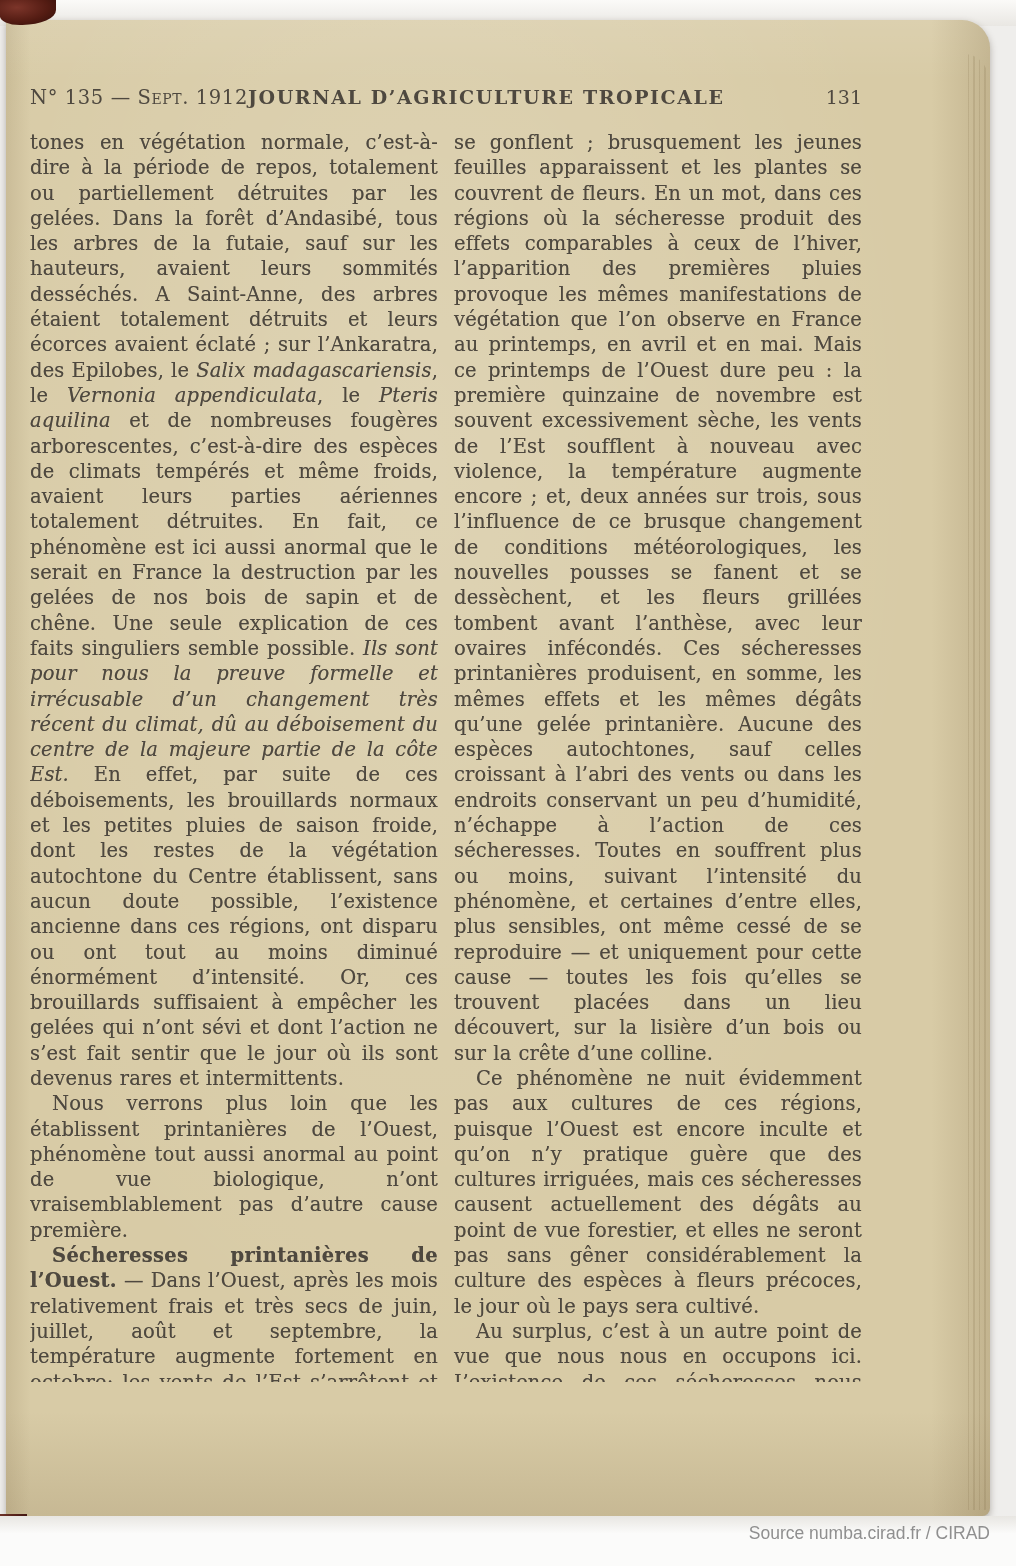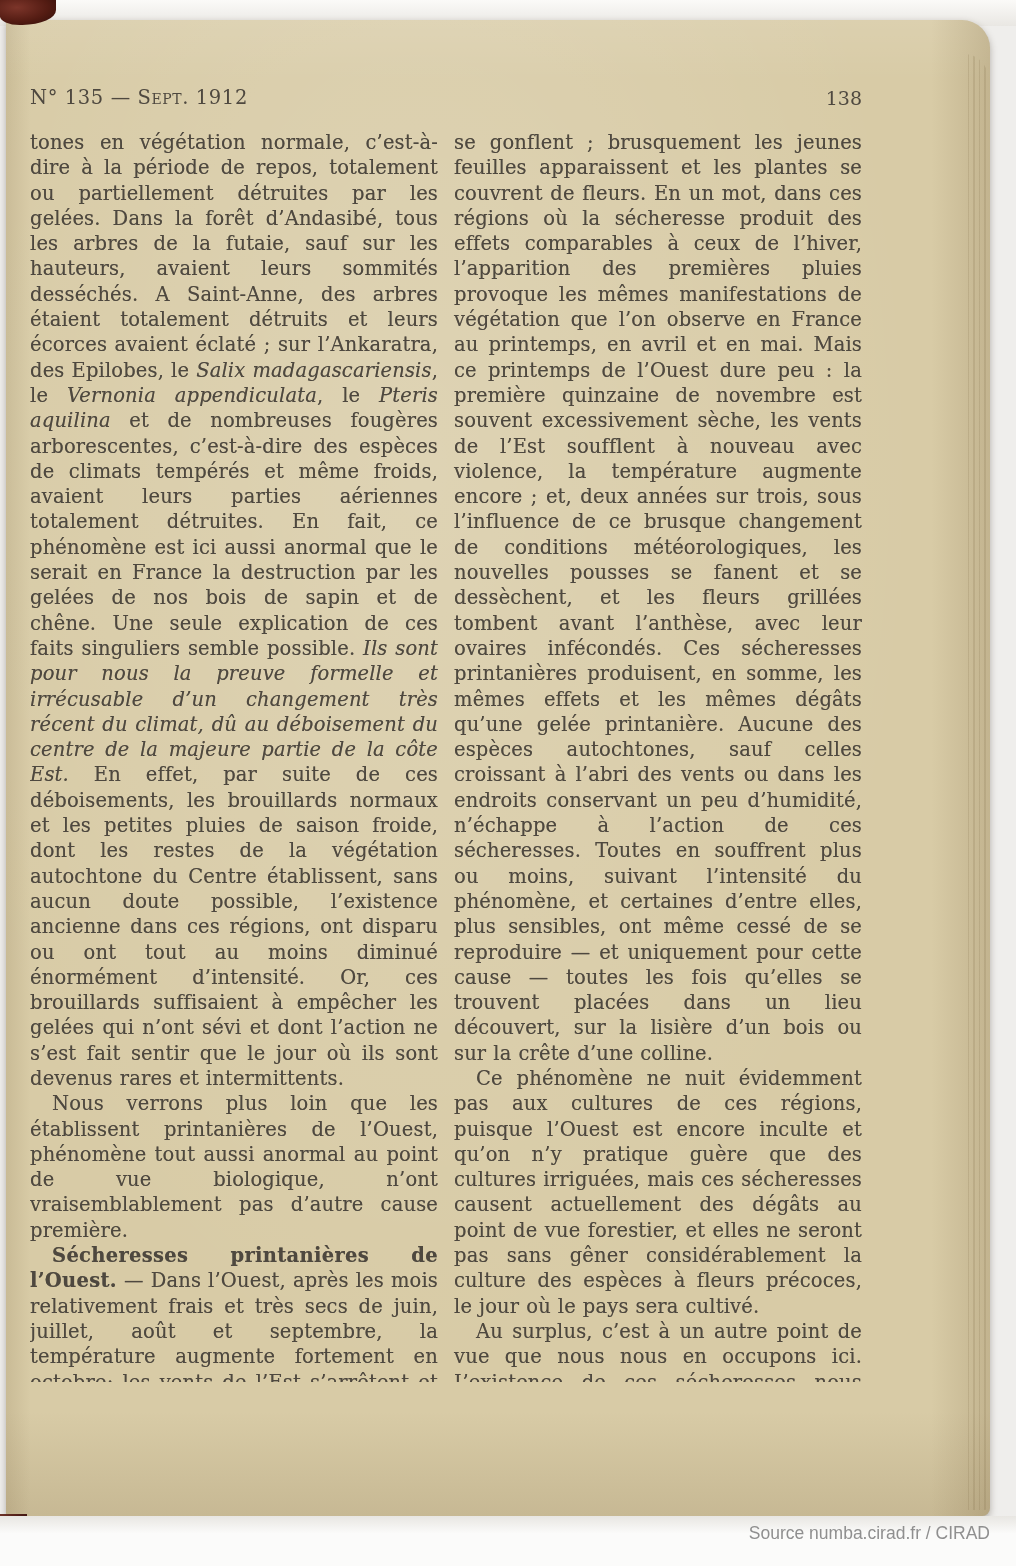--- a/index.html
+++ b/index.html
@@ -53,21 +53,21 @@
   }
   .source-text {
     position: absolute; right: 26px; bottom: 22px;
     font-family: "Liberation Sans", sans-serif;
     font-size: 17.5px;
     color: var(--footer-ink, #8f8f8f);
   }
   
   .page-header {
     position: absolute; left: 24px; top: 66px; width: 832px;
-    display: flex; align-items: center;
+    display: flex; align-items: flex-start;
     color: var(--ink, #4e483f);
   }
   .issue-label {
     flex: 1 1 0;
     font-variant: small-caps;
     font-size: 19.5px;
     letter-spacing: 0.6px;
     white-space: nowrap;
   }
   .journal-title {
@@ -107,21 +107,22 @@
 </head>
 <body>
 
 <div class="scan-top"></div>
 
 <div class="paper">
   <div class="page-edge-lines"></div>
 
   <div class="page-header">
     <span class="issue-label">N° 135 — Sept. 1912</span>
-    <span class="page-number">138</span>
+    <span class="journal-title">JOURNAL D’AGRICULTURE TROPICALE</span>
+    <span class="page-number">131</span>
   </div>
 
   <div class="columns">
     <div class="col" id="col-left">
         <p><span>tones en végétation normale, c’est-à-dire à la période de repos, totalement ou partiellement détruites par les gelées. Dans la forêt d’Andasibé, tous les arbres de la futaie, sauf sur les hauteurs, avaient leurs sommités desséchés. A Saint-Anne, des arbres étaient totalement détruits et leurs écorces avaient éclaté ; sur l’Ankaratra, des Epilobes, le </span><span class="italic">Salix madagascariensis</span><span>, le </span><span class="italic">Vernonia appendiculata</span><span>, le </span><span class="italic">Pteris aquilina</span><span> et de nombreuses fougères arborescentes, c’est-à-dire des espèces de climats tempérés et même froids, avaient leurs parties aériennes totalement détruites. En fait, ce phénomène est ici aussi anormal que le serait en France la destruction par les gelées de nos bois de sapin et de chêne. Une seule explication de ces faits singuliers semble possible. </span><span class="italic">Ils sont pour nous la preuve formelle et irrécusable d’un changement très récent du climat, dû au déboisement du centre de la majeure partie de la côte Est.</span><span> En effet, par suite de ces déboisements, les brouillards normaux et les petites pluies de saison froide, dont les restes de la végétation autochtone du Centre établissent, sans aucun doute possible, l’existence ancienne dans ces régions, ont disparu ou ont tout au moins diminué énormément d’intensité. Or, ces brouillards suffisaient à empêcher les gelées qui n’ont sévi et dont l’action ne s’est fait sentir que le jour où ils sont devenus rares et intermittents.</span></p>
         <p class="indent"><span>Nous verrons plus loin que les établissent printanières de l’Ouest, phénomène tout aussi anormal au point de vue biologique, n’ont vraisemblablement pas d’autre cause première.</span></p>
         <p class="indent"><span class="bold">Sécheresses printanières de l’Ouest.</span><span> — Dans l’Ouest, après les mois relativement frais et très secs de juin, juillet, août et septembre, la température augmente fortement en octobre; les vents de l’Est s’arrêtent et le régime des vents de l’Ouest s’établit peu à peu. Quelques orages, espacés à plusieurs jours d’intervalle, éclatent, accompagnés de pluies violentes ; et, sous l’influence de ces fortes chaleurs et d’une humidité plus grande, les bourgeons</span></p>
       </div>
     <div class="col" id="col-right">
         <p><span>se gonflent ; brusquement les jeunes feuilles apparaissent et les plantes se couvrent de fleurs. En un mot, dans ces régions où la sécheresse produit des effets comparables à ceux de l’hiver, l’apparition des premières pluies provoque les mêmes manifestations de végétation que l’on observe en France au printemps, en avril et en mai. Mais ce printemps de l’Ouest dure peu : la première quinzaine de novembre est souvent excessivement sèche, les vents de l’Est soufflent à nouveau avec violence, la température augmente encore ; et, deux années sur trois, sous l’influence de ce brusque changement de conditions météorologiques, les nouvelles pousses se fanent et se dessèchent, et les fleurs grillées tombent avant l’anthèse, avec leur ovaires infécondés. Ces sécheresses printanières produisent, en somme, les mêmes effets et les mêmes dégâts qu’une gelée printanière. Aucune des espèces autochtones, sauf celles croissant à l’abri des vents ou dans les endroits conservant un peu d’humidité, n’échappe à l’action de ces sécheresses. Toutes en souffrent plus ou moins, suivant l’intensité du phénomène, et certaines d’entre elles, plus sensibles, ont même cessé de se reproduire — et uniquement pour cette cause — toutes les fois qu’elles se trouvent placées dans un lieu découvert, sur la lisière d’un bois ou sur la crête d’une colline.</span></p>

